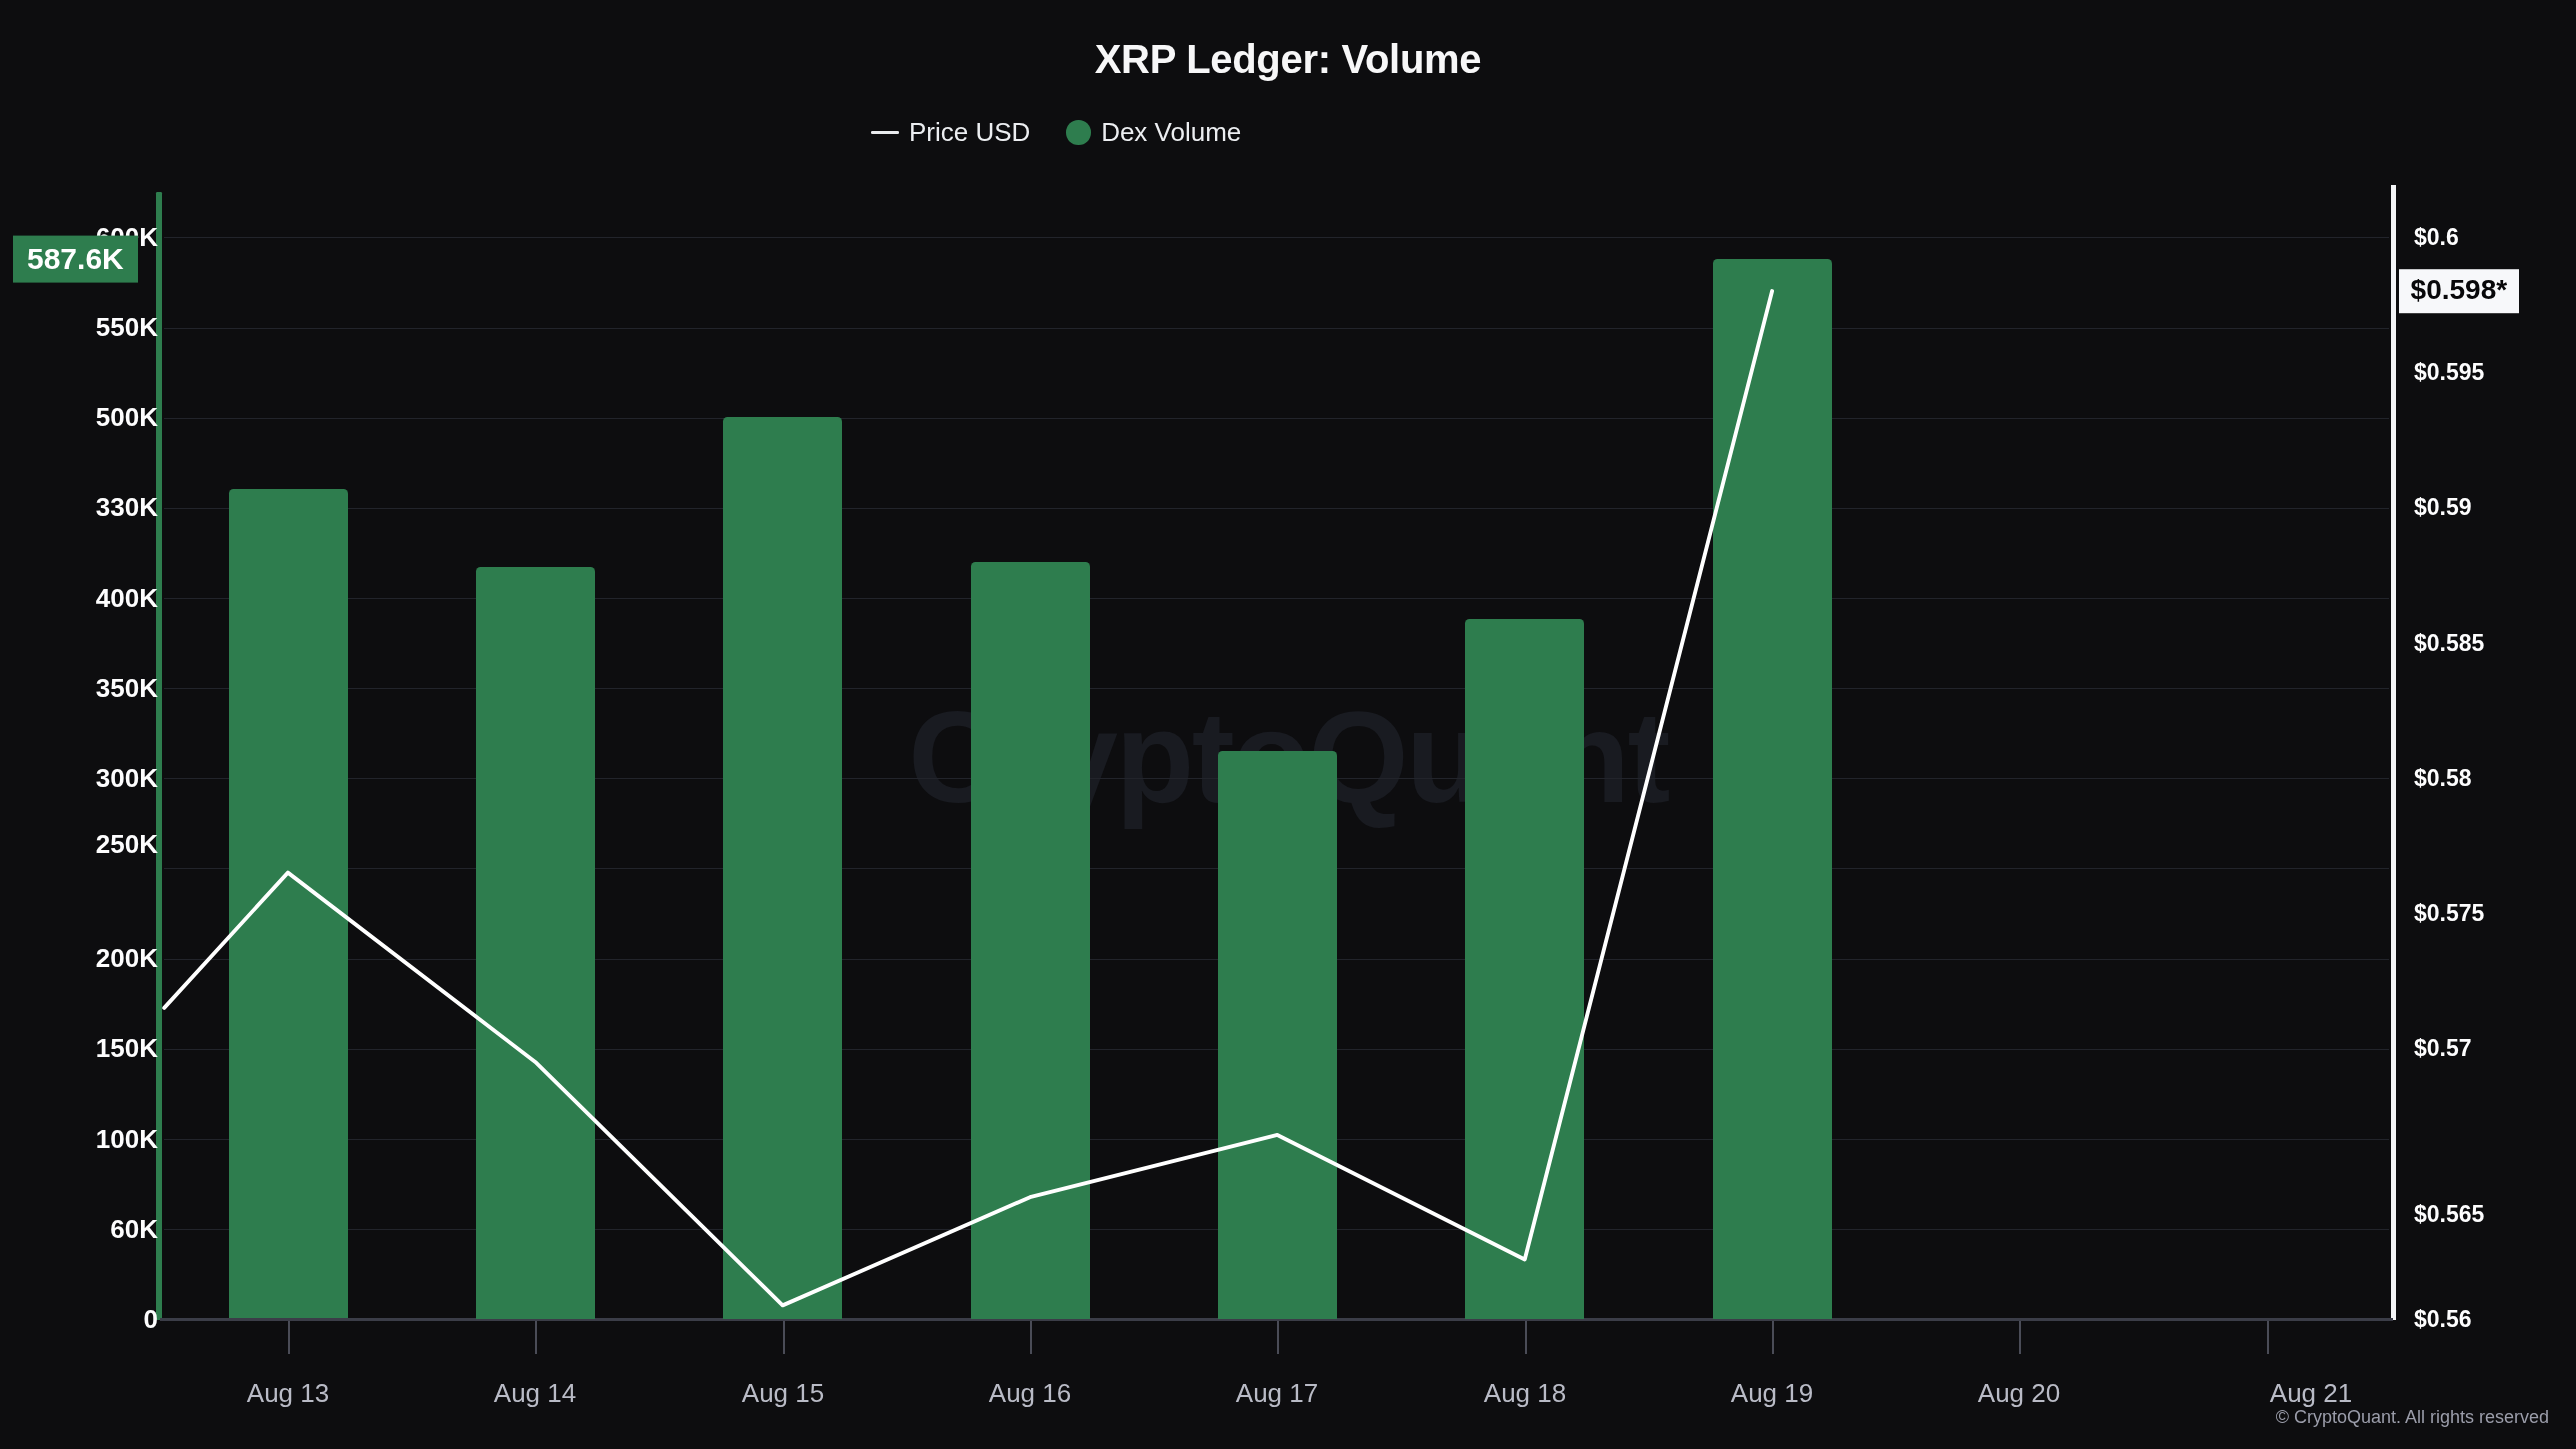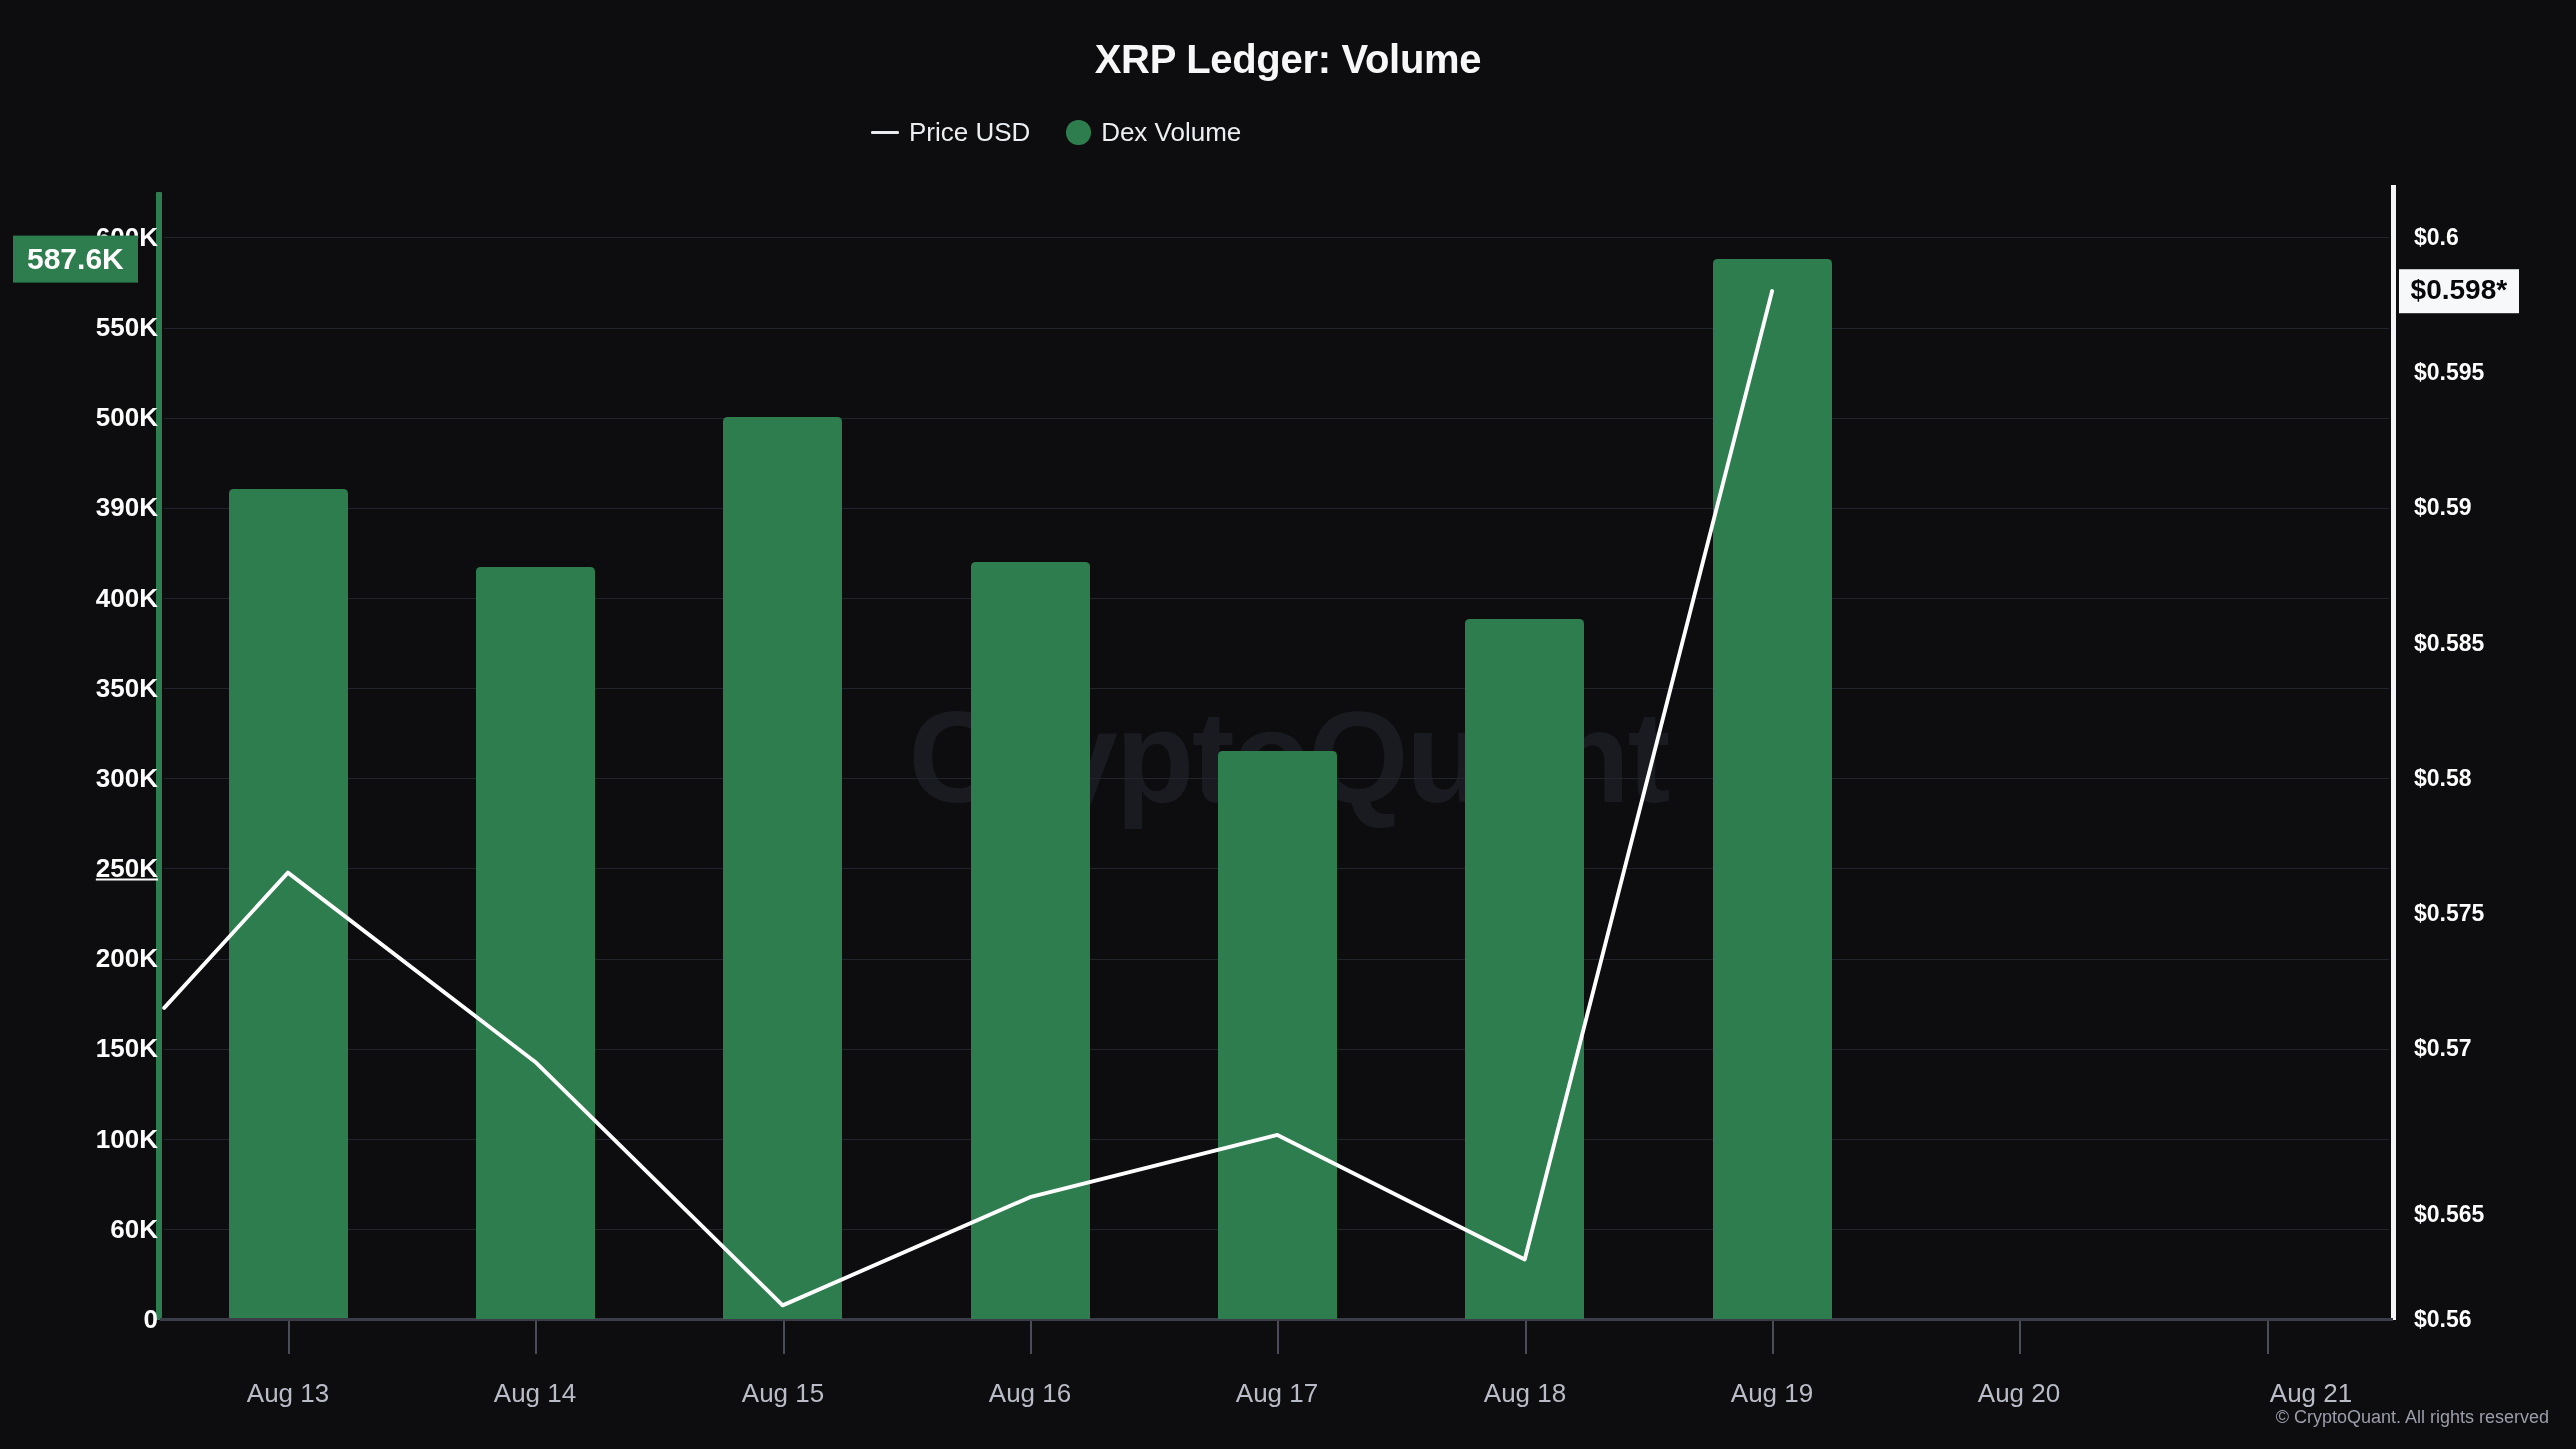--- a/index.html
+++ b/index.html
@@ -162,25 +162,25 @@
   <div class="axis-left"></div>
   <div class="axis-right"></div>
   <div class="axis-bottom"></div>
 
   <div id="left-ticks">
       <div class="ytick-left" style="top: 1319px;">0</div>
       <div class="ytick-left" style="top: 1229px;">60K</div>
       <div class="ytick-left" style="top: 1139px;">100K</div>
       <div class="ytick-left" style="top: 1048px;">150K</div>
       <div class="ytick-left" style="top: 958px;">200K</div>
-      <div class="ytick-left" style="top: 868px; text-decoration: underline;">250K</div>
+      <div class="ytick-left" style="top: 844px;">250K</div>
       <div class="ytick-left" style="top: 778px;">300K</div>
       <div class="ytick-left" style="top: 688px;">350K</div>
       <div class="ytick-left" style="top: 598px;">400K</div>
-      <div class="ytick-left" style="top: 507px;">390K</div>
+      <div class="ytick-left" style="top: 507px;">330K</div>
       <div class="ytick-left" style="top: 417px;">500K</div>
       <div class="ytick-left" style="top: 327px;">550K</div>
       <div class="ytick-left" style="top: 237px;">600K</div>
     </div>
   <div id="right-ticks">
       <div class="ytick-right" style="top: 1319px;">$0.56</div>
       <div class="ytick-right" style="top: 1184px; margin-top: 30px;">$0.565</div>
       <div class="ytick-right" style="top: 1048px;">$0.57</div>
       <div class="ytick-right" style="top: 913px;">$0.575</div>
       <div class="ytick-right" style="top: 778px;">$0.58</div>

